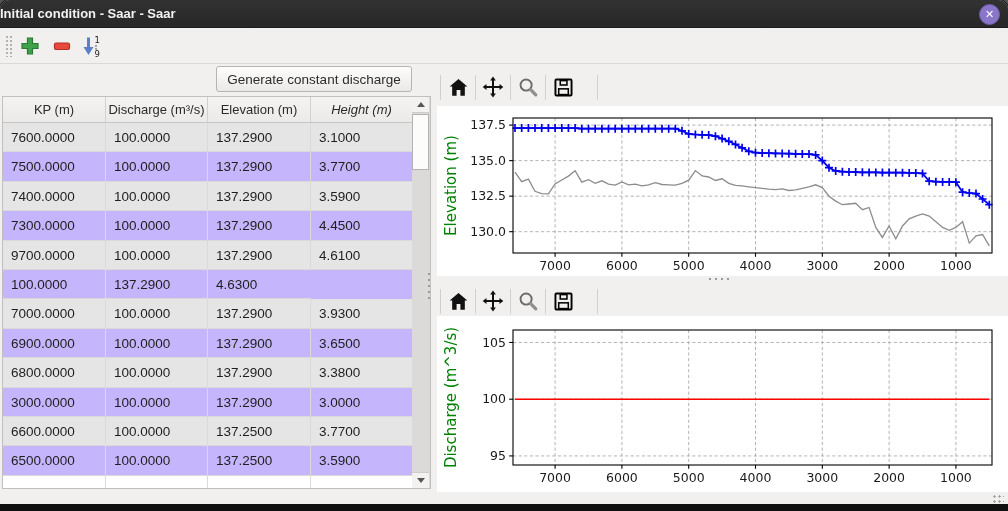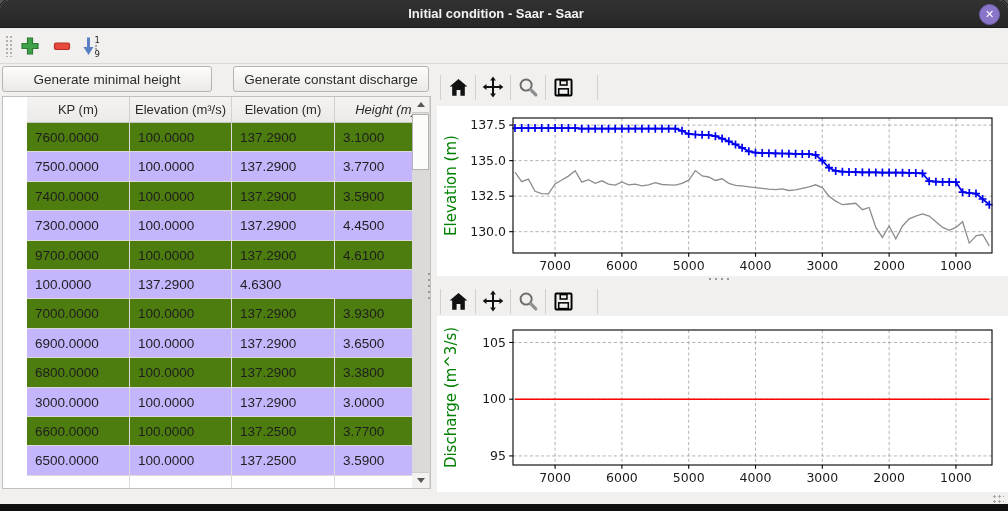--- a/index.html
+++ b/index.html
@@ -2,40 +2,40 @@
 <html><head>
 <meta charset="utf-8">
 <style>
   html,body{margin:0;padding:0;background:#555;font-family:"Liberation Sans",sans-serif;}
   .window{position:relative;width:1008px;height:511px;background:#f1f0ee;border-radius:9px 9px 0 0;
           overflow:hidden;outline:1px solid #0b0b0b;}
   .abs{position:absolute;box-sizing:border-box;}
   
   .titlebar{left:0;top:0;width:1008px;height:28px;background:linear-gradient(#323232,#272727);
             border-bottom:1px solid #1c1c1c;}
-  .title{position:absolute;left:0;right:16px;top:0;height:42px;line-height:28px;text-align:center;
+  .title{position:absolute;left:0;right:16px;top:0;height:42px;line-height:28px;text-align:left;
          color:#f2f2f2;font-size:13px;font-weight:600;}
   .close-btn{position:absolute;right:8px;top:4px;width:21px;height:21px;border-radius:50%;
              background:#8a76c9;border:1px solid #6f5cab;color:#fff;font-size:11px;line-height:19px;
              text-align:center;padding:0;cursor:default;}
   
   .main-toolbar{left:0;top:28px;width:1008px;height:36px;background:#f1f0ee;border-bottom:1px solid #dbd9d6;}
   .tb-handle{left:5px;top:35px;width:8px;height:22px;
              background-image:radial-gradient(#b3b1ae 1px,transparent 1.2px);background-size:4px 4px;}
   .tb-btn{width:26px;height:26px;top:33px;background:transparent;border:0;padding:1px;}
   
   .gtk-btn{height:26px;top:66px;background:linear-gradient(#fdfdfc,#ebe9e7);border:1px solid #b7b3ae;
            border-radius:3px;font-size:13.5px;color:#2d2d2d;font-family:"Liberation Sans",sans-serif;}
   
   .table{left:2px;top:96px;width:411px;height:393px;background:#fff;border:1px solid #c2c0be;overflow:hidden;}
-  .thead,.trow,.empty-row{display:grid;grid-template-columns:103px 102px 103px 101px;margin-left:24px;}
+  .thead,.trow,.empty-row{display:grid;grid-template-columns:103px 102px 103px 101px;}
   .thead{height:25px;background:linear-gradient(#f4f3f1,#eceae8);border-bottom:1px solid #c8c6c4;}
   .hcell{font-size:13px;color:#2b2b2b;text-align:center;line-height:25px;border-right:1px solid #d3d1cf;overflow:hidden;}
   .hcell:last-child{border-right:0;font-style:italic;}
-  .trow{height:29.4px;background:#4d7c0f;}
+  .trow{height:29.4px;background:#e5e5e5;}
   .trow.alt{background:#c4b5fd;}
   .tcell{font-size:13.5px;color:#1e1e1e;line-height:29px;padding-left:8px;border-right:1px solid #dcdad8;
          border-bottom:1px solid #dcdad8;overflow:hidden;}
   .tcell:last-child{border-right:0;}
   .empty-row{height:15px;}
   .empty-row .tcell{border-bottom:0;}
   
   .vscroll{left:412px;top:96px;width:19px;height:393px;background:#dbdad8;border:1px solid #c2c0be;border-left:0;}
   .sb-btn{left:0;width:17px;height:16px;background:#f3f2f1;border:0;padding:0;}
   .sb-up{top:0;border-bottom:1px solid #cfcdcb;}
@@ -92,27 +92,26 @@
     <svg width="24" height="24" viewBox="0 0 24 24">
       <line x1="8.5" y1="3.5" x2="8.5" y2="14" stroke="#5b7fc6" stroke-width="3"></line>
       <path d="M3.5 13h10L8.5 21z" fill="#5b7fc6"></path>
       <text x="14.5" y="9" font-size="8.5" font-family="DejaVu Sans, sans-serif" fill="#222">1</text>
       <circle cx="16" cy="12" r="0.7" fill="#222"></circle>
         <circle cx="16" cy="15" r="0.7" fill="#222"></circle>
       <text x="14.5" y="23" font-size="8.5" font-family="DejaVu Sans, sans-serif" fill="#222">9</text>
     </svg>
   </button>
 
-  <button class="abs gtk-btn" style="left:2px;width:210px;">Generate minimal height</button>
-  <button class="abs gtk-btn" style="left:233px;width:196px;">Generate constant discharge</button>
+  <button class="abs gtk-btn" style="left:216px;width:196px;">Generate constant discharge</button>
 
   <div class="abs table">
     <div class="thead">
       <div class="hcell">KP (m)</div>
-      <div class="hcell">Elevation (m³/s)</div>
+      <div class="hcell">Discharge (m³/s)</div>
       <div class="hcell">Elevation (m)</div>
       <div class="hcell">Height (m)</div>
     </div>
     <div>
         <div class="trow">
           <div class="tcell">7600.0000</div>
           <div class="tcell">100.0000</div>
           <div class="tcell">137.2900</div>
           <div class="tcell">3.1000</div>
         </div>

